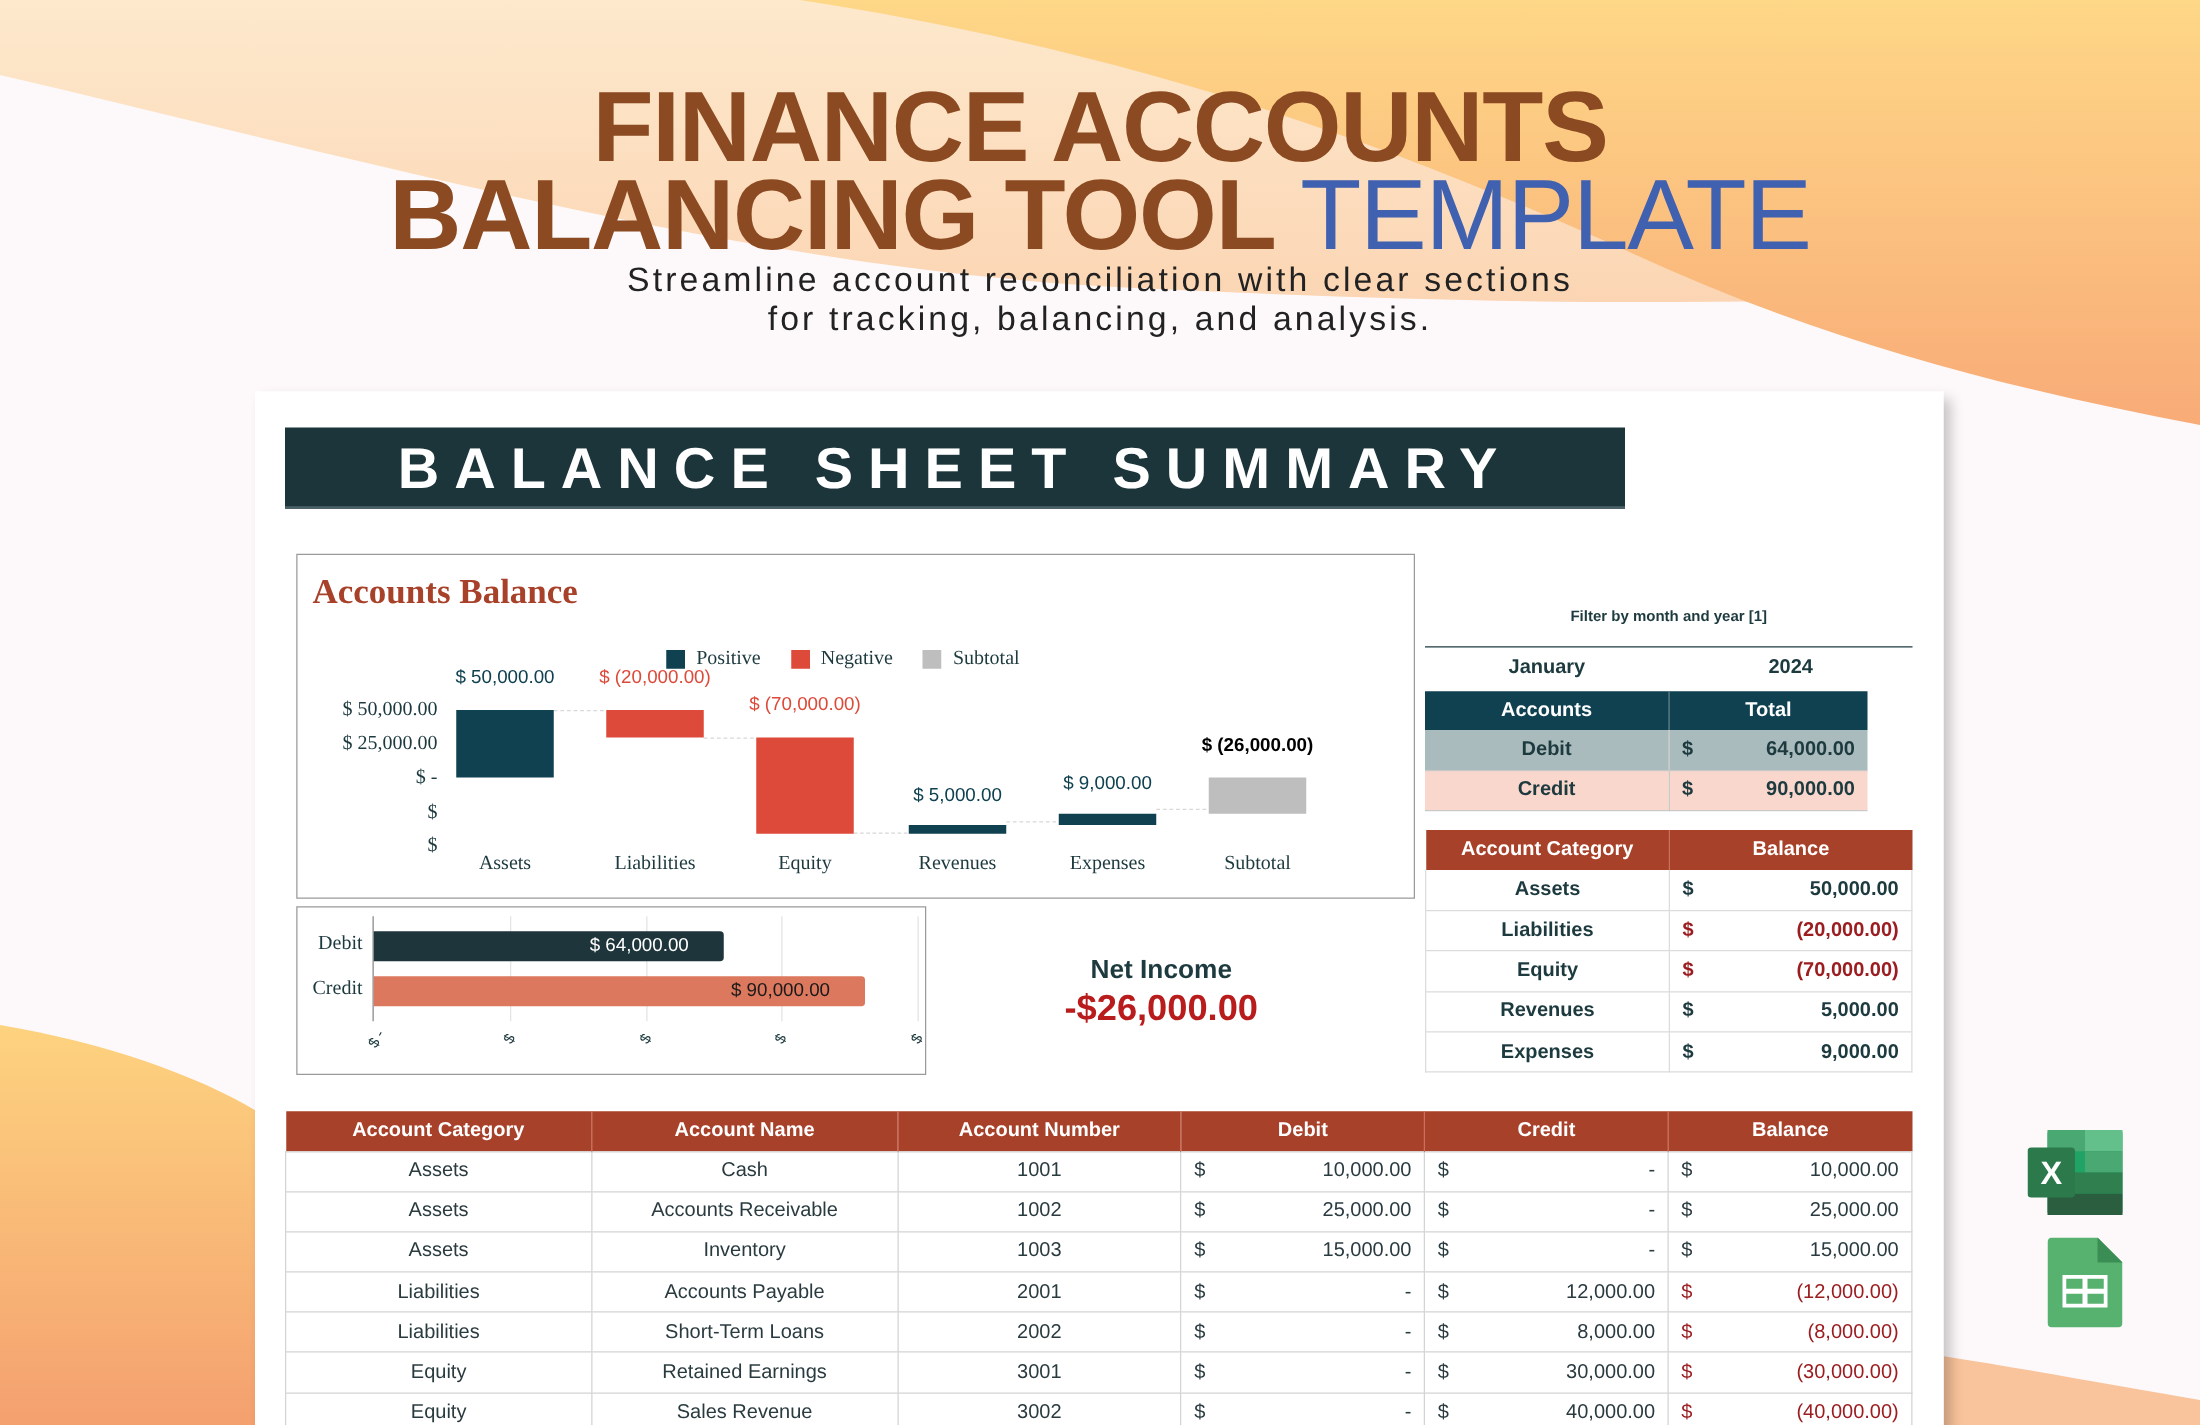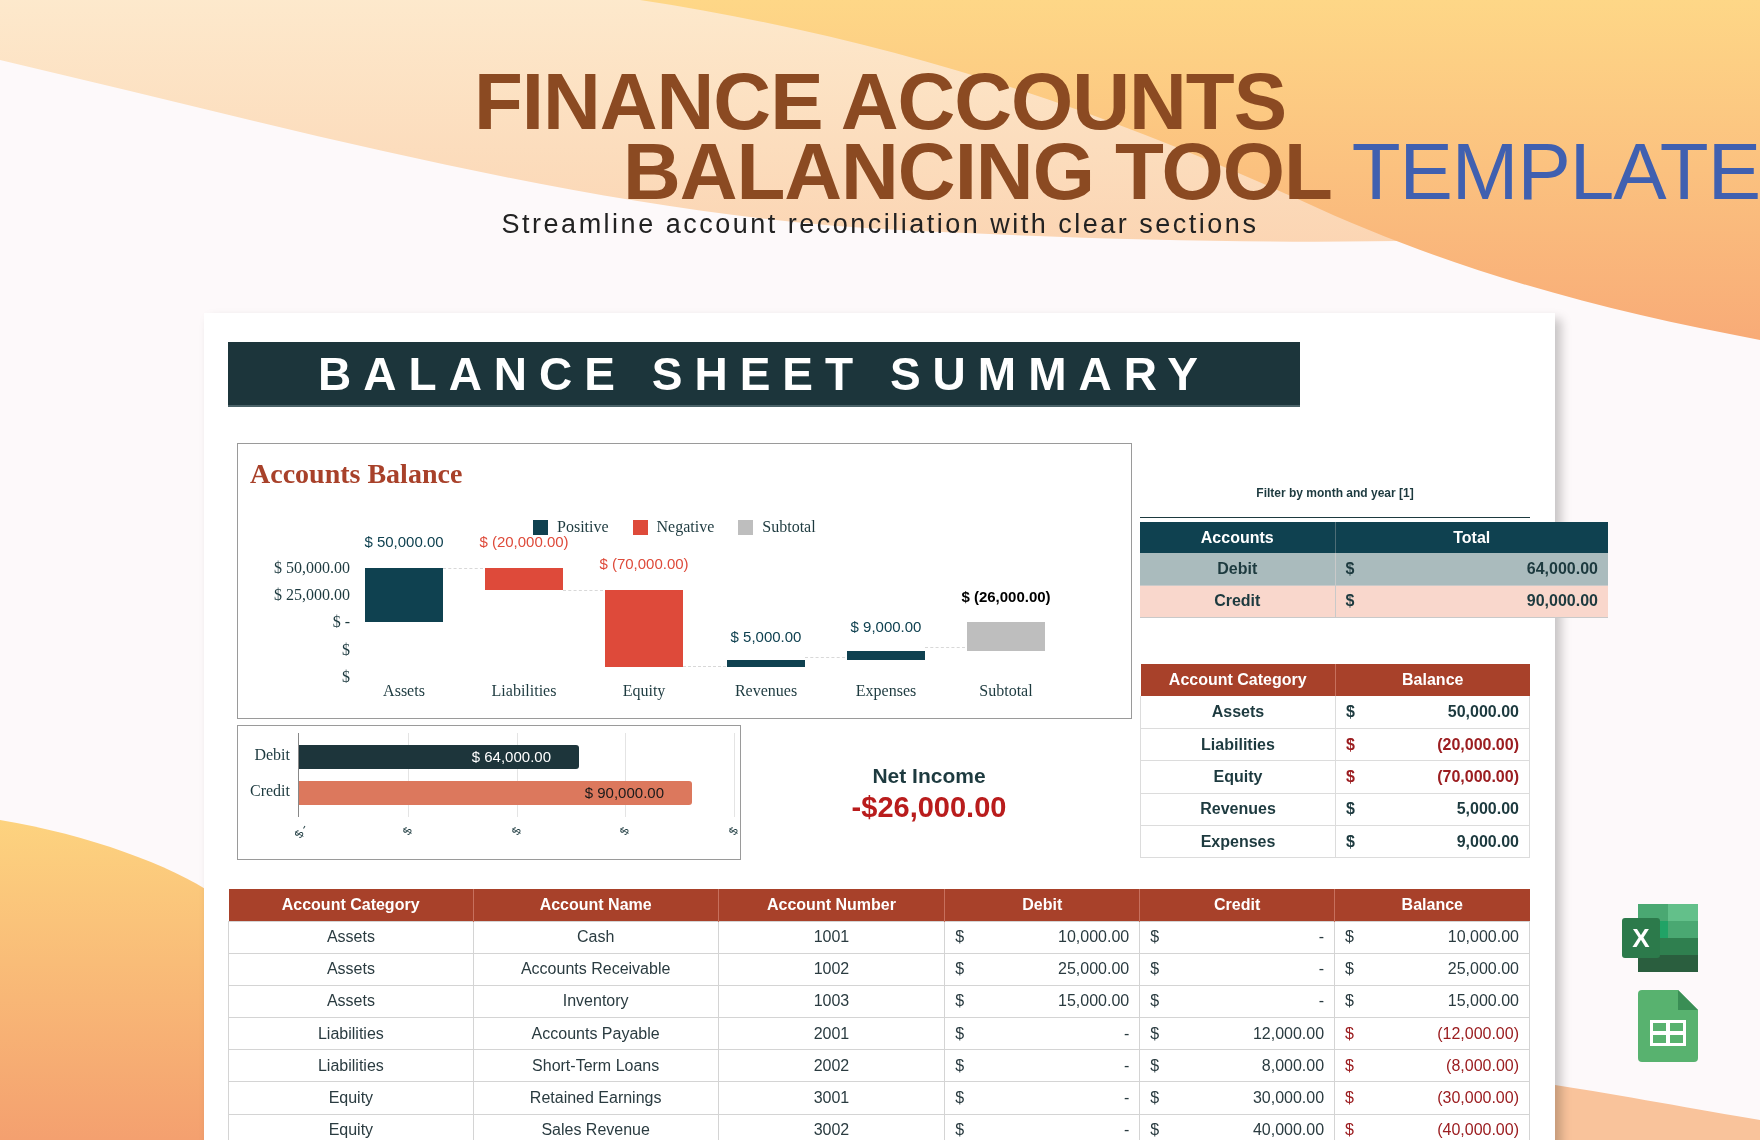--- a/index.html
+++ b/index.html
@@ -3,21 +3,21 @@
 <meta charset="utf-8">
 <style>
   * { box-sizing: border-box; margin: 0; padding: 0; }
   html, body { width: 1760px; height: 1140px; overflow: hidden; }
   body { position: relative; background: #fdf9fa; font-family: "Liberation Sans", sans-serif; color: #1d3a3f; }
   .bg { position: absolute; inset: 0; overflow: hidden; z-index: 0; }
   .bg svg { position: absolute; left: 0; top: 0; }
 
   .hero-title { position: absolute; left: 0; width: 1760px; text-align: center; z-index: 2; font-family: "Liberation Sans", sans-serif; font-weight: 700; line-height: 1; }
   .hero-line1 { top: 62px; font-size: 80px; color: #8b4a22; letter-spacing: -1px; }
-  .hero-line2 { top: 132px; font-size: 80px; letter-spacing: -1px; text-align: right; }
+  .hero-line2 { top: 132px; font-size: 80px; letter-spacing: -1px; }
   .hero-line2 .dark { color: #8b4a22; }
   .hero-line2 .blue { color: #4060b0; font-weight: 400; }
   .hero-sub { position: absolute; left: 0; width: 1760px; text-align: center; z-index: 2; font-size: 27px; color: #222; letter-spacing: 2.5px; line-height: 31px; top: 209px; }
 
   .card { position: absolute; left: 204px; top: 313px; width: 1351px; height: 840px; background: #fff; z-index: 2; box-shadow: 6px 6px 10px rgba(0,0,0,0.22); }
   .banner { position: absolute; left: 24px; top: 29px; width: 1072px; height: 65px; background: #1c353b; border-bottom: 2px solid #4a6268; color: #fff; font-size: 46px; font-weight: 700; letter-spacing: 12px; text-align: center; line-height: 65px; }
 
   .chart-card { position: absolute; left: 33px; top: 130px; width: 895px; height: 276px; border: 1px solid #9a9a9a; background: #fff; }
   .chart-title { position: absolute; left: 12px; top: 14px; font-family: "Liberation Serif", serif; font-weight: 700; font-size: 28px; color: #a8412a; }
   .legend { position: absolute; left: 295px; top: 54px; display: flex; gap: 24px; font-family: "Liberation Serif", serif; font-size: 16px; color: #1d3a3f; margin-top: 20px; }
@@ -40,21 +40,21 @@
   .netincome-title { position: absolute; left: 540px; width: 370px; top: 418px; text-align: center; font-size: 21px; font-weight: 700; color: #1d3a3f; margin-top: 33px; }
   .netincome-value { position: absolute; left: 540px; width: 370px; top: 478px; text-align: center; font-size: 29px; font-weight: 700; color: #b91c1c; }
 
   .filter { position: absolute; left: 936px; top: 130px; width: 390px; }
   .filter-title { text-align: center; font-size: 12px; font-weight: 700; color: #1d3a3f; padding: 4px 0 17px; border-bottom: 1.5px solid #1d3a3f; margin-top: 39px; }
   .filter-values { display: flex; font-size: 16px; font-weight: 700; padding-top: 7px; }
   .filter-values div { width: 50%; text-align: center; }
 
   table { border-collapse: collapse; position: absolute; }
   td, th { font-size: 16px; }
-  .totals { left: 936px; top: 209px; width: 468px; }
+  .totals { left: 936px; top: 240px; width: 354px; }
   .totals th { background: #0f4150; color: #fff; height: 31px; font-weight: 700; border-right: 1px solid #4e6d76; }
   .totals td { height: 32px; font-weight: 700; border-bottom: 1px solid #c9c9c9; }
   .totals td.name { text-align: center; width: 195px; border-right: 1px solid #c9c9c9; }
   .row-debit td { background: #aabbbd; }
   .row-credit td { background: #f9d7cc; }
 
   .cats { left: 936px; top: 351px; width: 390px; }
   .cats th { background: #a8412a; color: #fff; height: 32px; font-weight: 700; border-right: 1px solid #c7705d; }
   .cats td { height: 32.4px; font-weight: 700; border-bottom: 1px solid #dcdcdc; }
   .cats td.name { text-align: center; width: 195px; border-right: 1px solid #dcdcdc; border-left: 1px solid #dcdcdc; }
@@ -94,20 +94,21 @@
   </svg>
 </div>
 
 <div class="hero-title hero-line1">FINANCE ACCOUNTS</div>
 <div class="hero-title hero-line2">
   <span class="dark">BALANCING TOOL</span>
   <span class="blue">TEMPLATE</span>
 </div>
 <div class="hero-sub">
   <div>Streamline account reconciliation with clear sections</div>
+  <div>for tracking, balancing, and analysis.</div>
 </div>
 
 <div class="card">
   <div class="banner">BALANCE SHEET SUMMARY</div>
 
   <div class="chart-card">
     <div class="chart-title">Accounts Balance</div>
     <div class="legend">
       <div class="legend-item">
         <span class="legend-swatch" style="background:#0f4150"></span>

